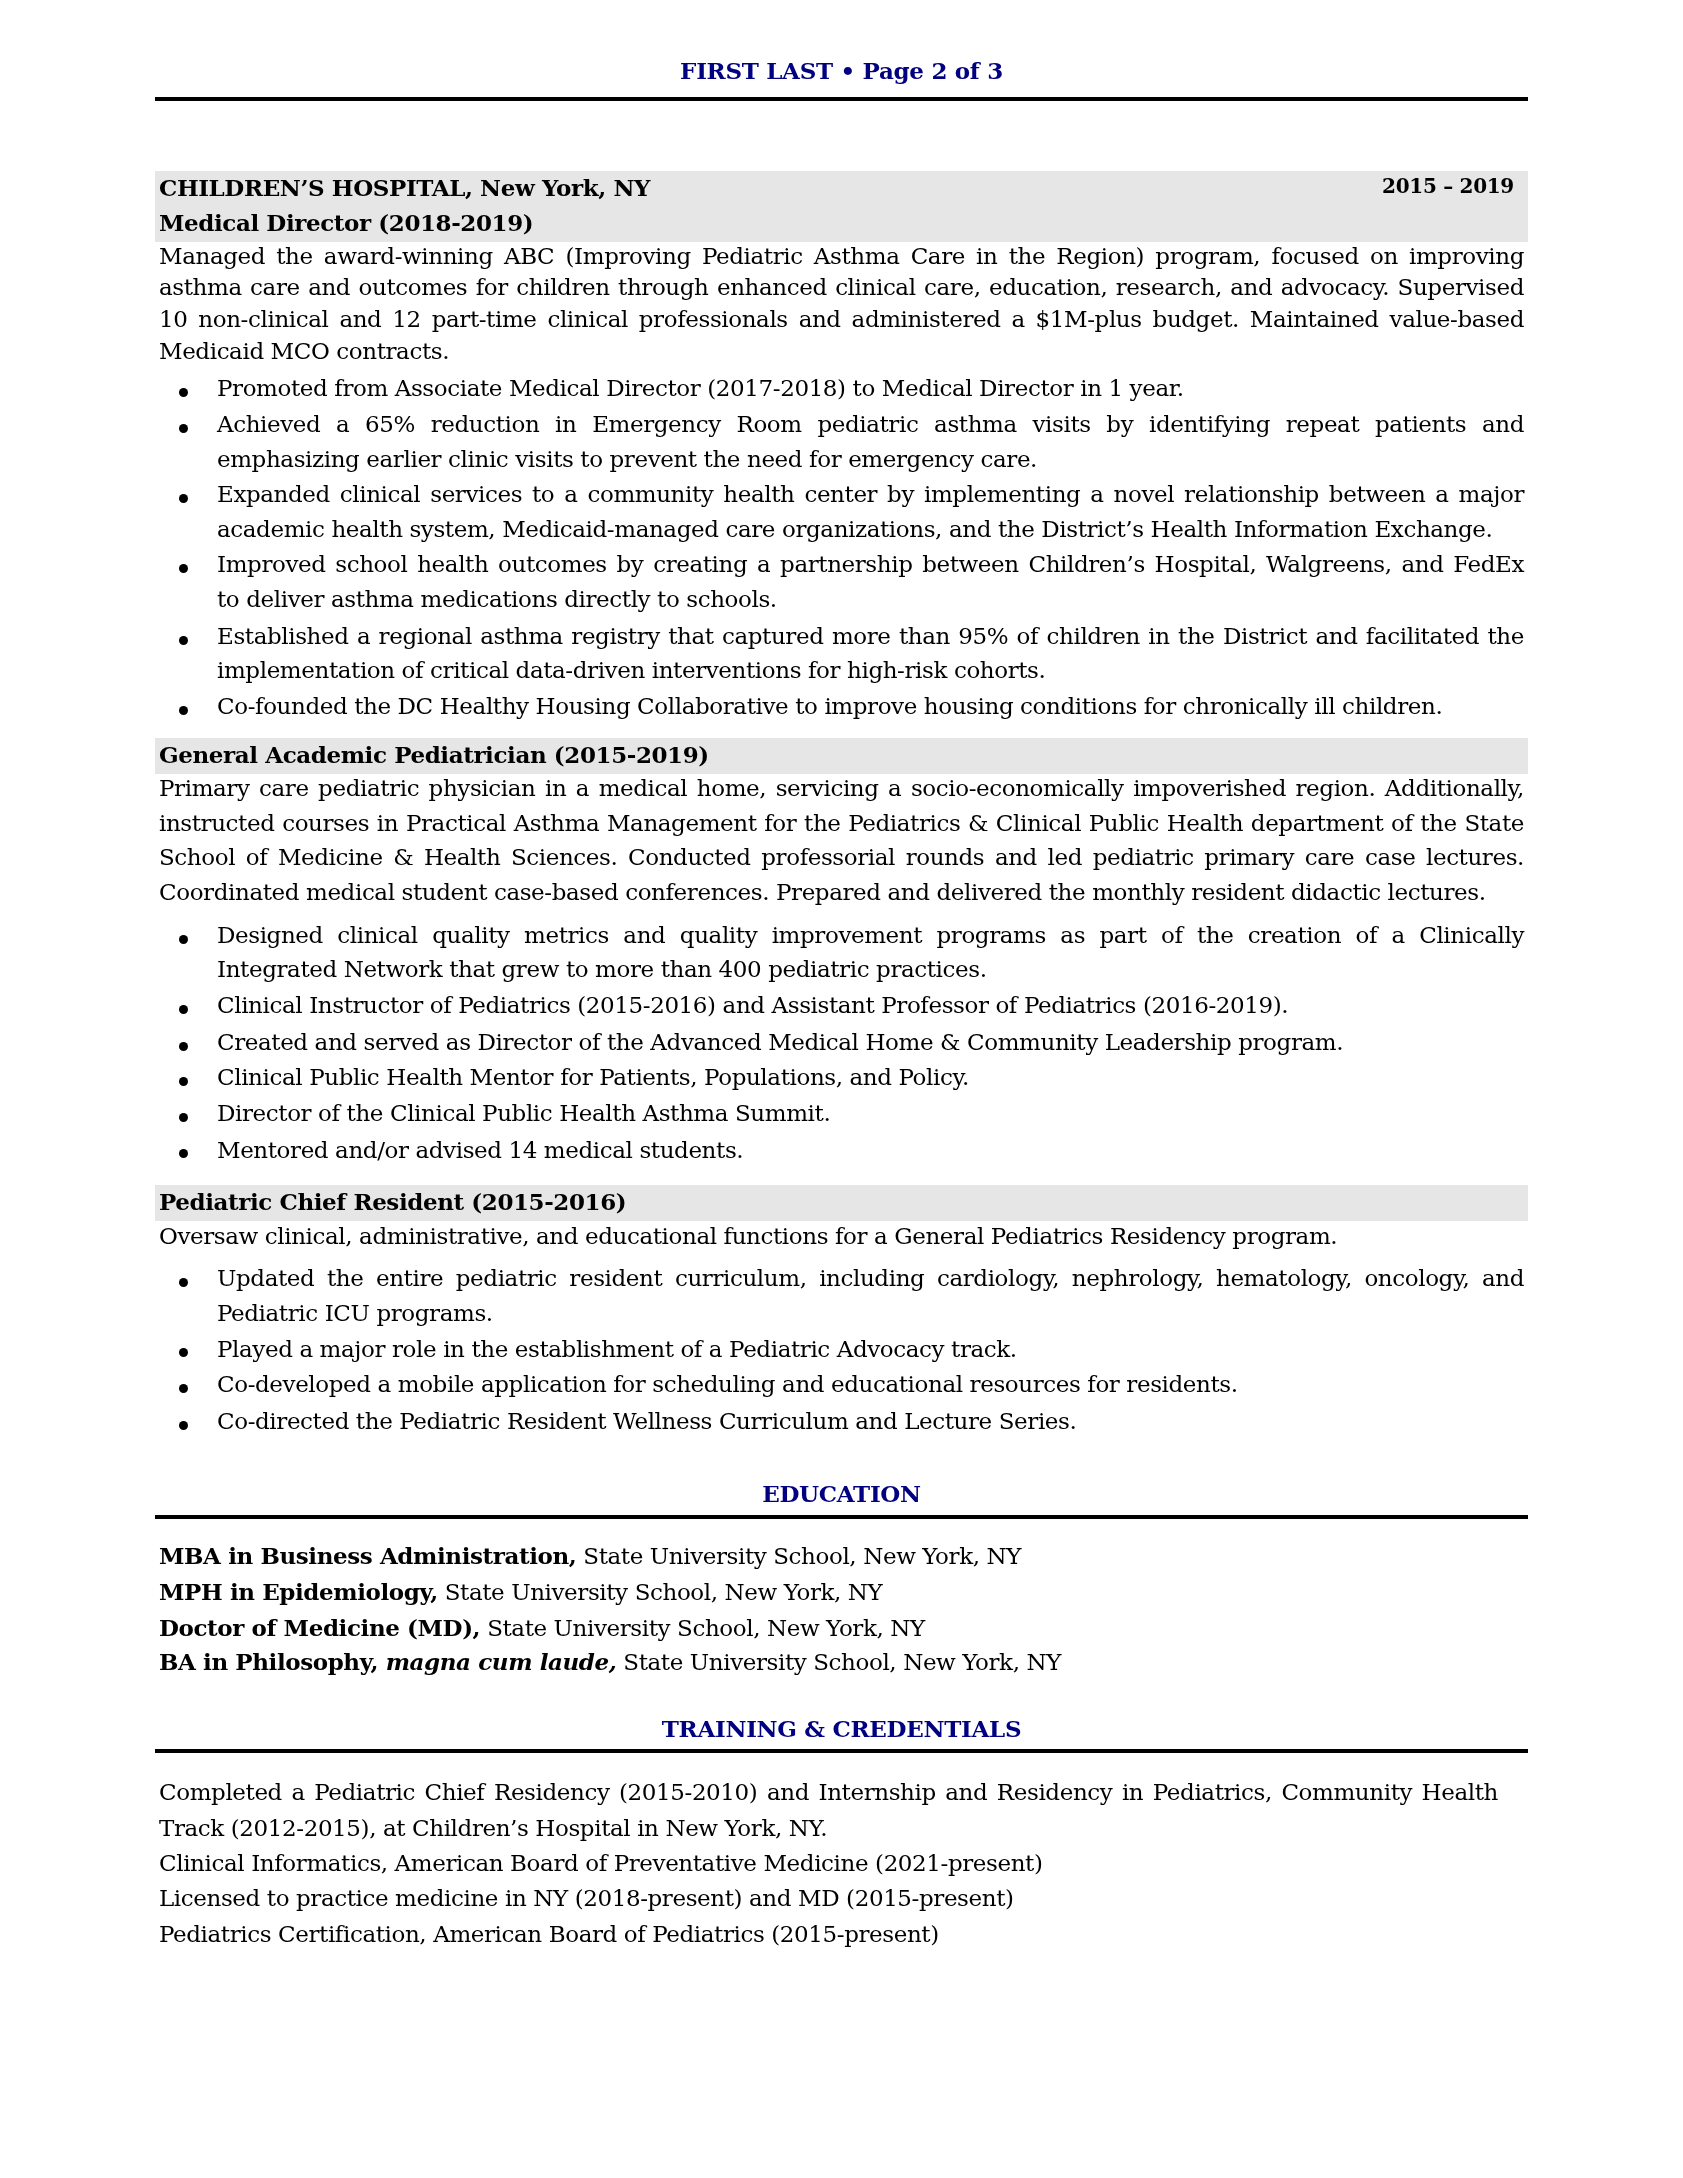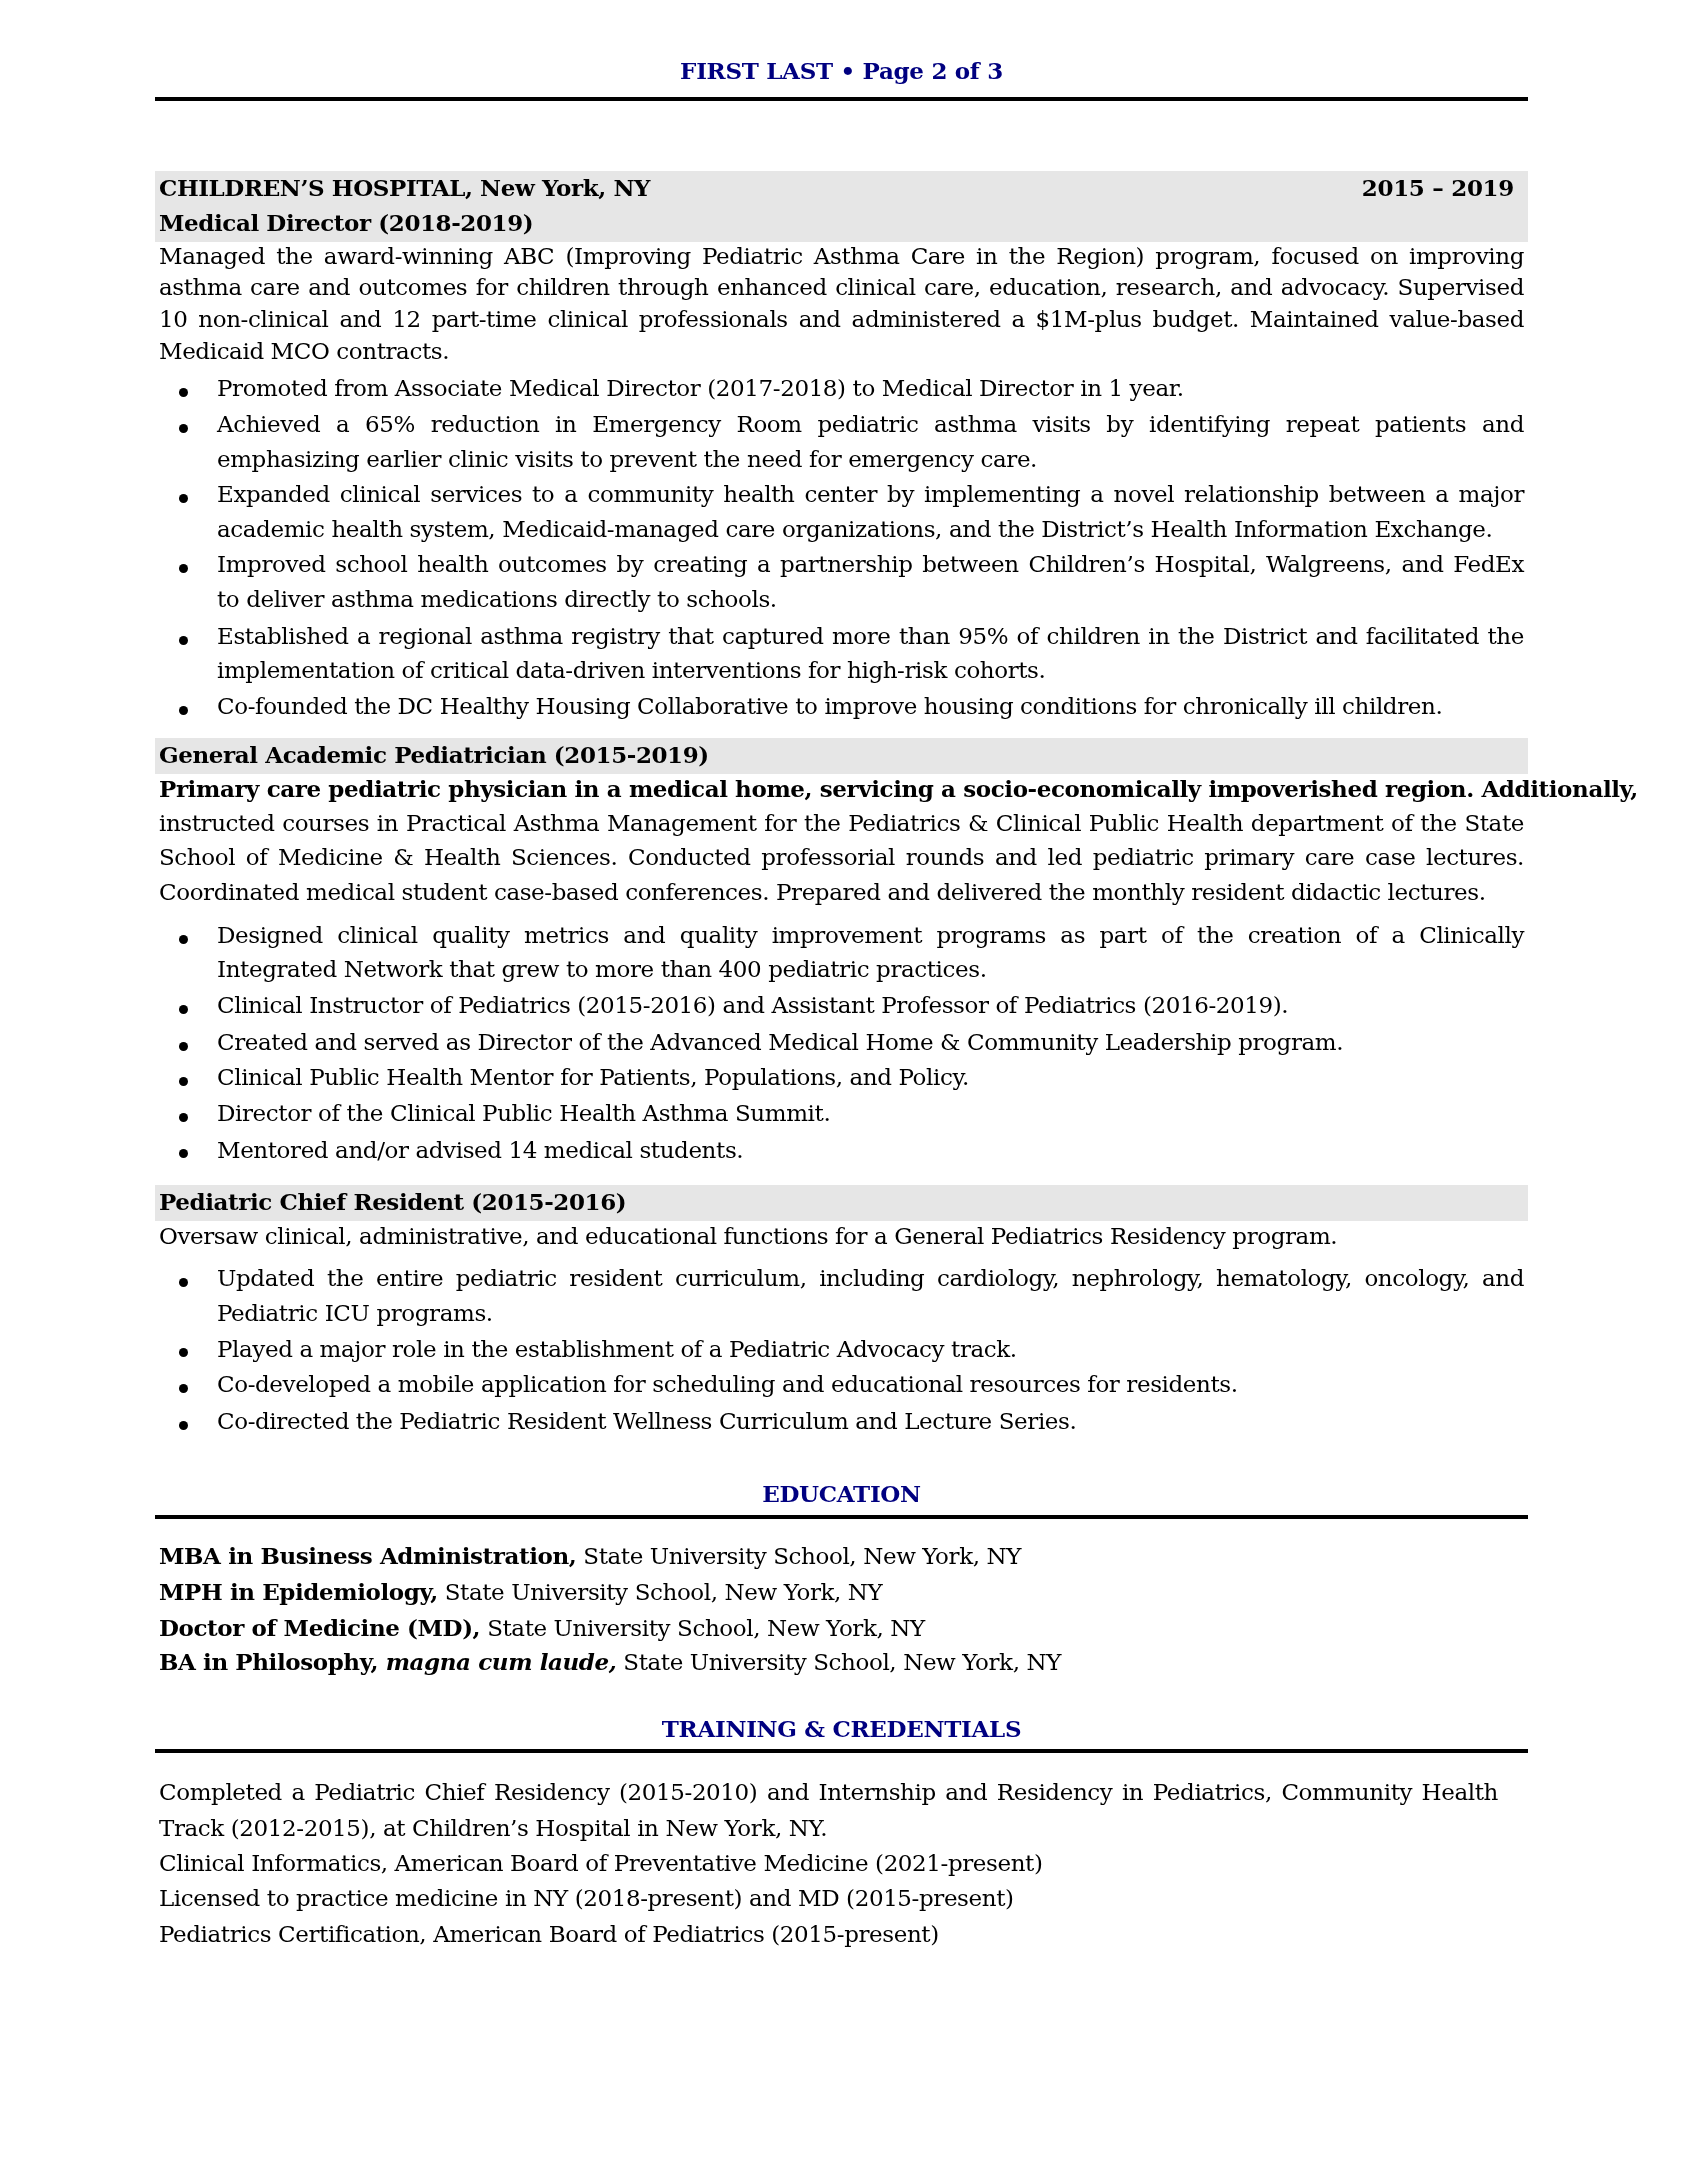--- a/index.html
+++ b/index.html
@@ -5,21 +5,21 @@
   html, body { margin: 0; padding: 0; background: #ffffff; }
   body { width: 1683px; height: 2178px; position: relative; overflow: hidden;
          font-family: "DejaVu Serif", "Liberation Serif", serif; color: #000; }
   .page { position: absolute; left: 155px; top: 0; width: 1373px; }
   .running-header { position: absolute; left: 0; width: 1373px; top: 57px; text-align: center;
     color: #000080; font-weight: bold; font-size: 23px; letter-spacing: -0.3px; }
   .rule { position: absolute; left: 0; width: 1373px; height: 4px; background: #000; }
   .band { position: absolute; left: 0; width: 1373px; background: #e6e6e6; }
   .line { position: absolute; left: 4px; white-space: nowrap; font-size: 23px; letter-spacing: -0.4px; }
   .bold { font-weight: bold; }
-  .right { position: absolute; right: 14px; white-space: nowrap; font-size: 23px; font-weight: bold; letter-spacing: -0.3px; }
+  .right { position: absolute; right: 14px; white-space: nowrap; font-size: 20px; font-weight: bold; letter-spacing: -0.3px; }
   .just { position: absolute; left: 4px; width: 1365px; font-size: 23px; letter-spacing: -0.4px;
           text-align: justify; text-align-last: justify; white-space: nowrap; }
   .bullet-dot { position: absolute; left: 24px; width: 9px; height: 9px; border-radius: 50%; background: #000; }
   .bl { position: absolute; left: 62px; white-space: nowrap; font-size: 23px; letter-spacing: -0.4px; }
   .blj { position: absolute; left: 62px; width: 1307px; font-size: 23px; letter-spacing: -0.4px;
          text-align: justify; text-align-last: justify; white-space: nowrap; }
   .section-title { position: absolute; left: 0; width: 1373px; text-align: center; color: #000080;
     font-weight: bold; font-size: 23px; letter-spacing: -0.3px; }
   .edu-line { position: absolute; left: 4px; white-space: nowrap; font-size: 23px; letter-spacing: -0.4px; }
   .edu-line b { font-weight: bold; }
@@ -61,21 +61,21 @@
   <div class="bullet-dot" style="top:636px;"></div>
   <div class="blj" style="top: 623px; white-space: nowrap; text-align: right; word-spacing: 0px;">Established a regional asthma registry that captured more than 95% of children in the District and facilitated the</div>
   <div class="bl" style="top:657px;">implementation of critical data-driven interventions for high-risk cohorts.</div>
 
   <div class="bullet-dot" style="top:706px;"></div>
   <div class="bl" style="top:693px;">Co-founded the DC Healthy Housing Collaborative to improve housing conditions for chronically ill children.</div>
 
   <div class="band" style="top:738px;height:36px;"></div>
   <div class="line bold" style="top:741px;">General Academic Pediatrician (2015-2019)</div>
 
-  <div class="just" style="top: 775px; white-space: nowrap; text-align: left; word-spacing: 0px; font-weight: bold;">Primary care pediatric physician in a medical home, servicing a socio-economically impoverished region. Additionally,</div>
+  <div class="just" style="top: 775px; white-space: nowrap; text-align: left; word-spacing: 0px;">Primary care pediatric physician in a medical home, servicing a socio-economically impoverished region. Additionally,</div>
   <div class="just" style="top: 810px; white-space: nowrap; text-align: left; word-spacing: 0px;">instructed courses in Practical Asthma Management for the Pediatrics &amp; Clinical Public Health department of the State</div>
   <div class="just" style="top: 844px; white-space: nowrap; text-align: right; word-spacing: 0px;">School of Medicine &amp; Health Sciences. Conducted professorial rounds and led pediatric primary care case lectures.</div>
   <div class="line" style="top:879px;">Coordinated medical student case-based conferences. Prepared and delivered the monthly resident didactic lectures.</div>
 
   <div class="bullet-dot" style="top:935px;"></div>
   <div class="blj" style="top: 922px; white-space: nowrap; text-align: left; word-spacing: 0px;">Designed clinical quality metrics and quality improvement programs as part of the creation of a Clinically</div>
   <div class="bl" style="top:956px;">Integrated Network that grew to more than 400 pediatric practices.</div>
 
   <div class="bullet-dot" style="top:1005px;"></div>
   <div class="bl" style="top:992px;">Clinical Instructor of Pediatrics (2015-2016) and Assistant Professor of Pediatrics (2016-2019).</div>

